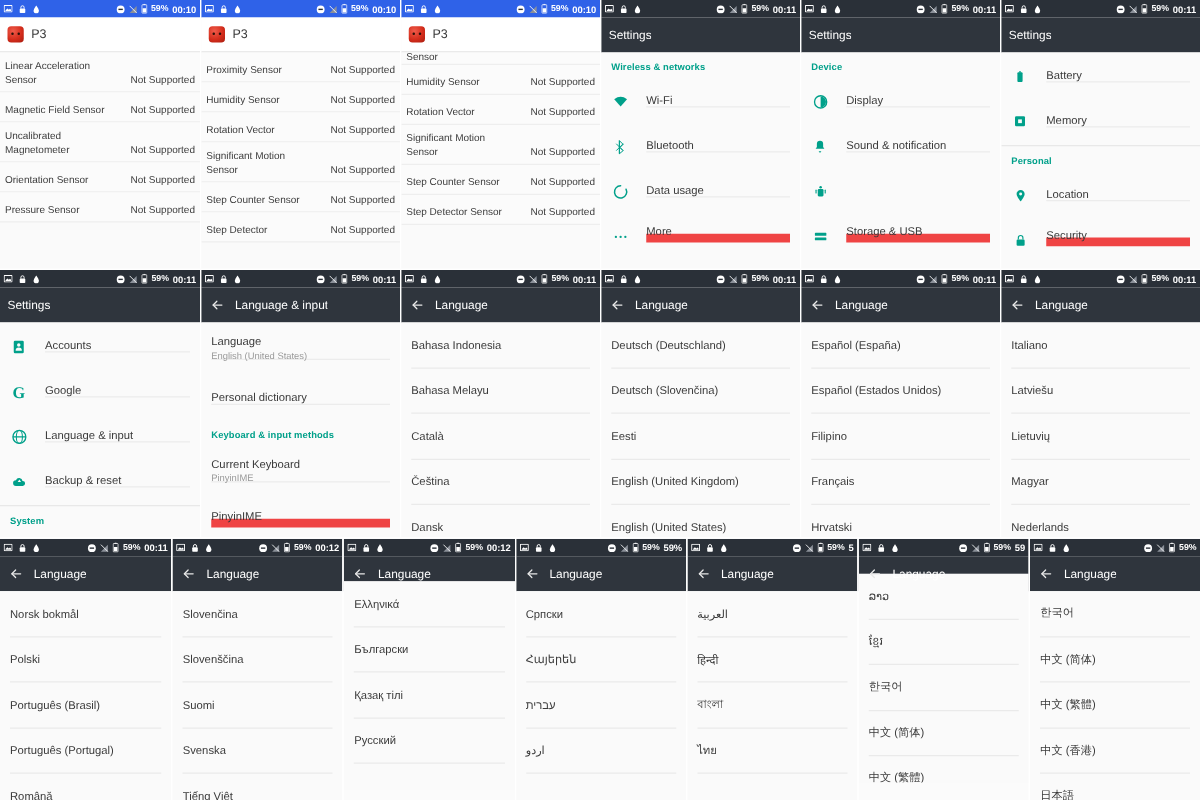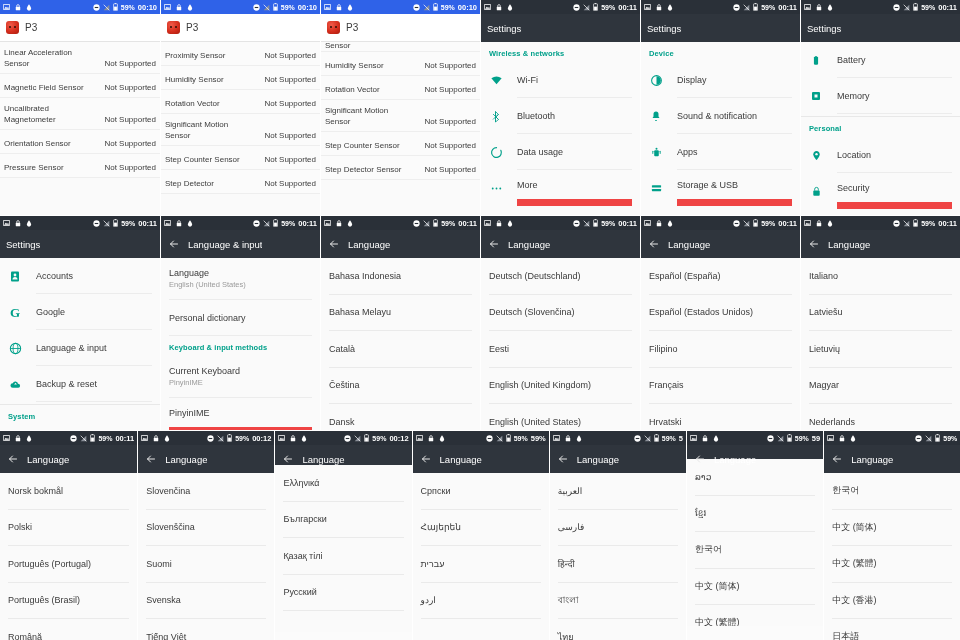--- a/index.html
+++ b/index.html
@@ -107,22 +107,22 @@
   
   .sec-head {
     font-size: 7.5px; color: #00a08a; font-weight: bold;
     padding: 7px 8px 4px 8px; background: #fafafa;
     letter-spacing: .1px;
   }
   .sec-head.gapped { border-top: 1px solid #e8e8e8; margin-top: 2px; }
 
   
   .set-item {
-    display: flex; align-items: center;
-    padding: 0 8px; height: 36px;
+    display: flex; 
+    padding: 12px 8px; height: 36px;
     background: #fafafa;
   }
   .set-item .ic {
     width: 14px; height: 14px; flex: 0 0 auto;
     margin-right: 14px;
     display: inline-flex; align-items: center; justify-content: center;
     color: #00a08a;
   }
   .set-item .ic svg { display: block; }
   .set-item .txt-wrap { flex: 1 1 auto; height: 100%; display: flex; flex-direction: column; justify-content: center; border-bottom: 1px solid #ececec; }
@@ -551,23 +551,20 @@
           </div>
           <div class="set-item">
             <span class="ic">
               <svg width="11" height="13" viewBox="0 0 24 24" fill="currentColor">
                 <rect x="7" y="7" width="10" height="13" rx="2"></rect>
                 <circle cx="12" cy="4" r="2.2"></circle>
                 <rect x="3" y="8" width="2" height="7" rx="1"></rect>
                 <rect x="19" y="8" width="2" height="7" rx="1"></rect>
               </svg>
             </span>
-            <span class="txt-wrap">
-              <span class="lbl">Apps</span>
-            </span>
           </div>
           <div class="set-item">
             <span class="ic">
               <svg width="13" height="11" viewBox="0 0 24 24" fill="currentColor">
                 <rect x="2" y="5" width="20" height="5" rx="1"></rect>
                 <rect x="2" y="13" width="20" height="5" rx="1"></rect>
               </svg>
             </span>
             <span class="txt-wrap">
               <span class="lbl">Storage &amp; USB</span>
@@ -1193,24 +1190,24 @@
           <span class="title">Language</span>
         </div>
         <div class="screen-body">
           <div class="lang-item">
             <span class="inner">Norsk bokmål</span>
           </div>
           <div class="lang-item">
             <span class="inner">Polski</span>
           </div>
           <div class="lang-item">
+            <span class="inner">Português (Brasil)</span>
+          </div>
+          <div class="lang-item">
             <span class="inner">Português (Portugal)</span>
-          </div>
-          <div class="lang-item">
-            <span class="inner">Português (Brasil)</span>
           </div>
           <div class="lang-item">
             <span class="inner">Română</span>
           </div>
         </div>
       </div>
       <div class="shot">
         <div class="statusbar dark">
           <div class="sb-left">
             <span class="sb-ico">
@@ -1472,23 +1469,20 @@
               <path d="M11 6 L5 12 L11 18"></path>
             </svg>
           </span>
           <span class="title">Language</span>
         </div>
         <div class="screen-body">
           <div class="lang-item rtl">
             <span class="inner">العربية</span>
           </div>
           <div class="lang-item rtl">
-            <span class="inner">فارسی</span>
-          </div>
-          <div class="lang-item rtl">
             <span class="inner">हिन्दी</span>
           </div>
           <div class="lang-item rtl">
             <span class="inner">বাংলা</span>
           </div>
           <div class="lang-item rtl">
             <span class="inner">ไทย</span>
           </div>
         </div>
       </div>

